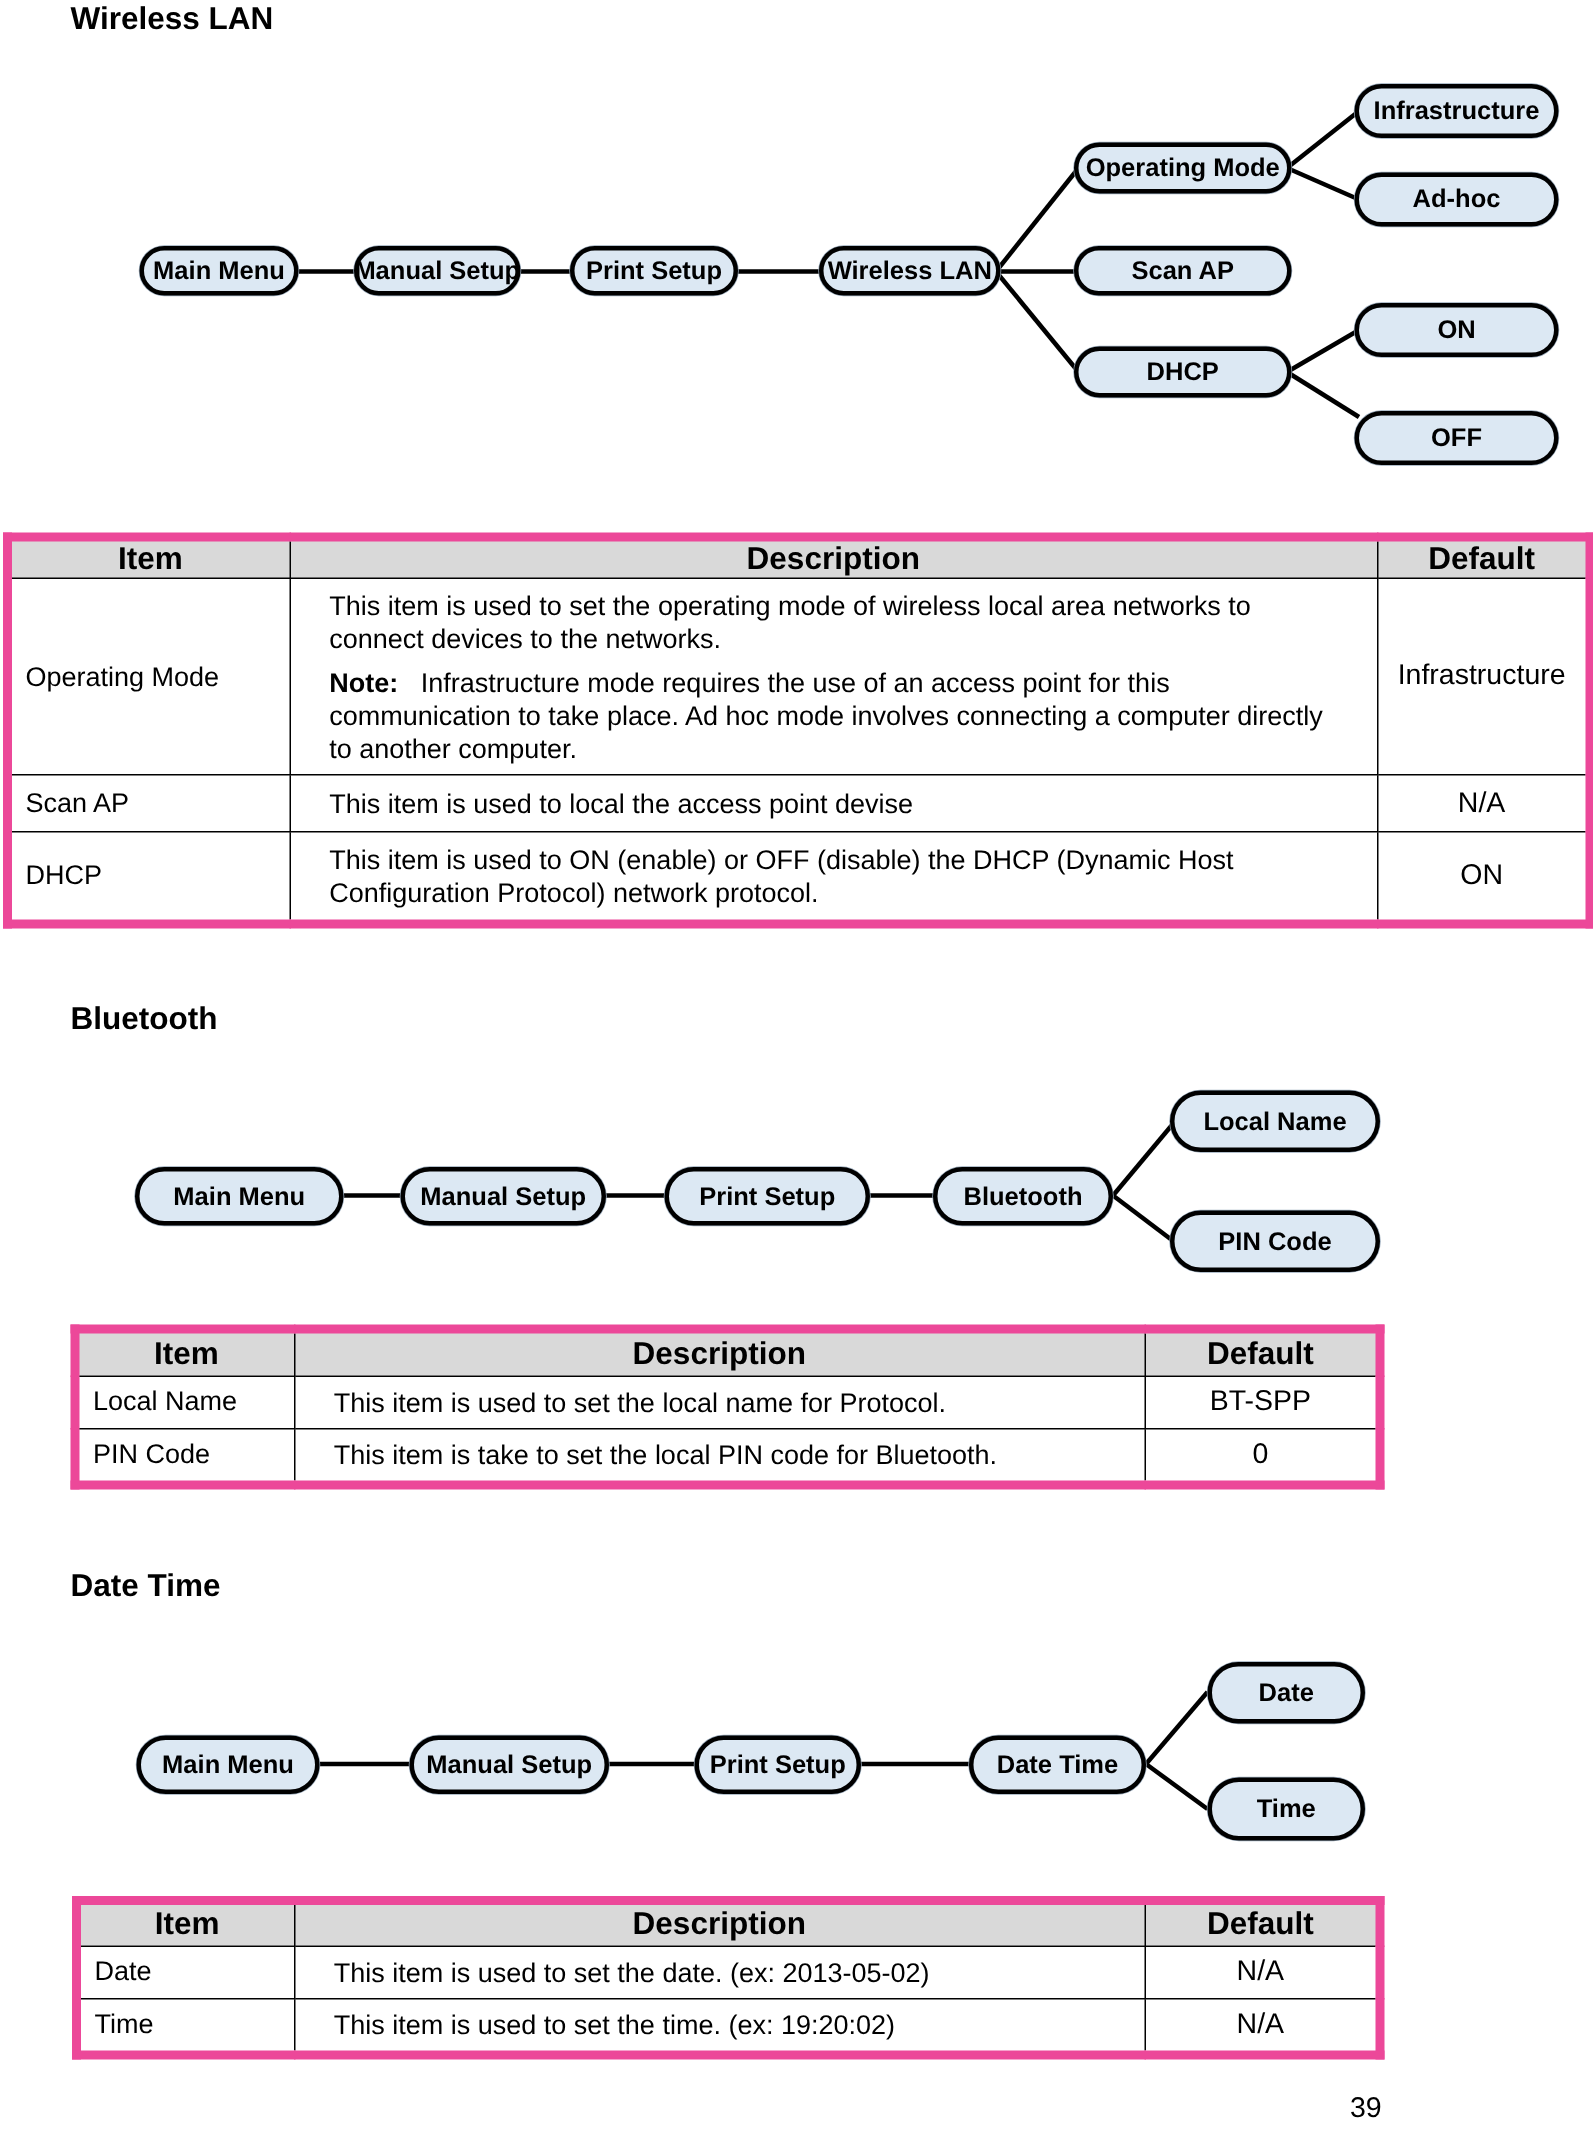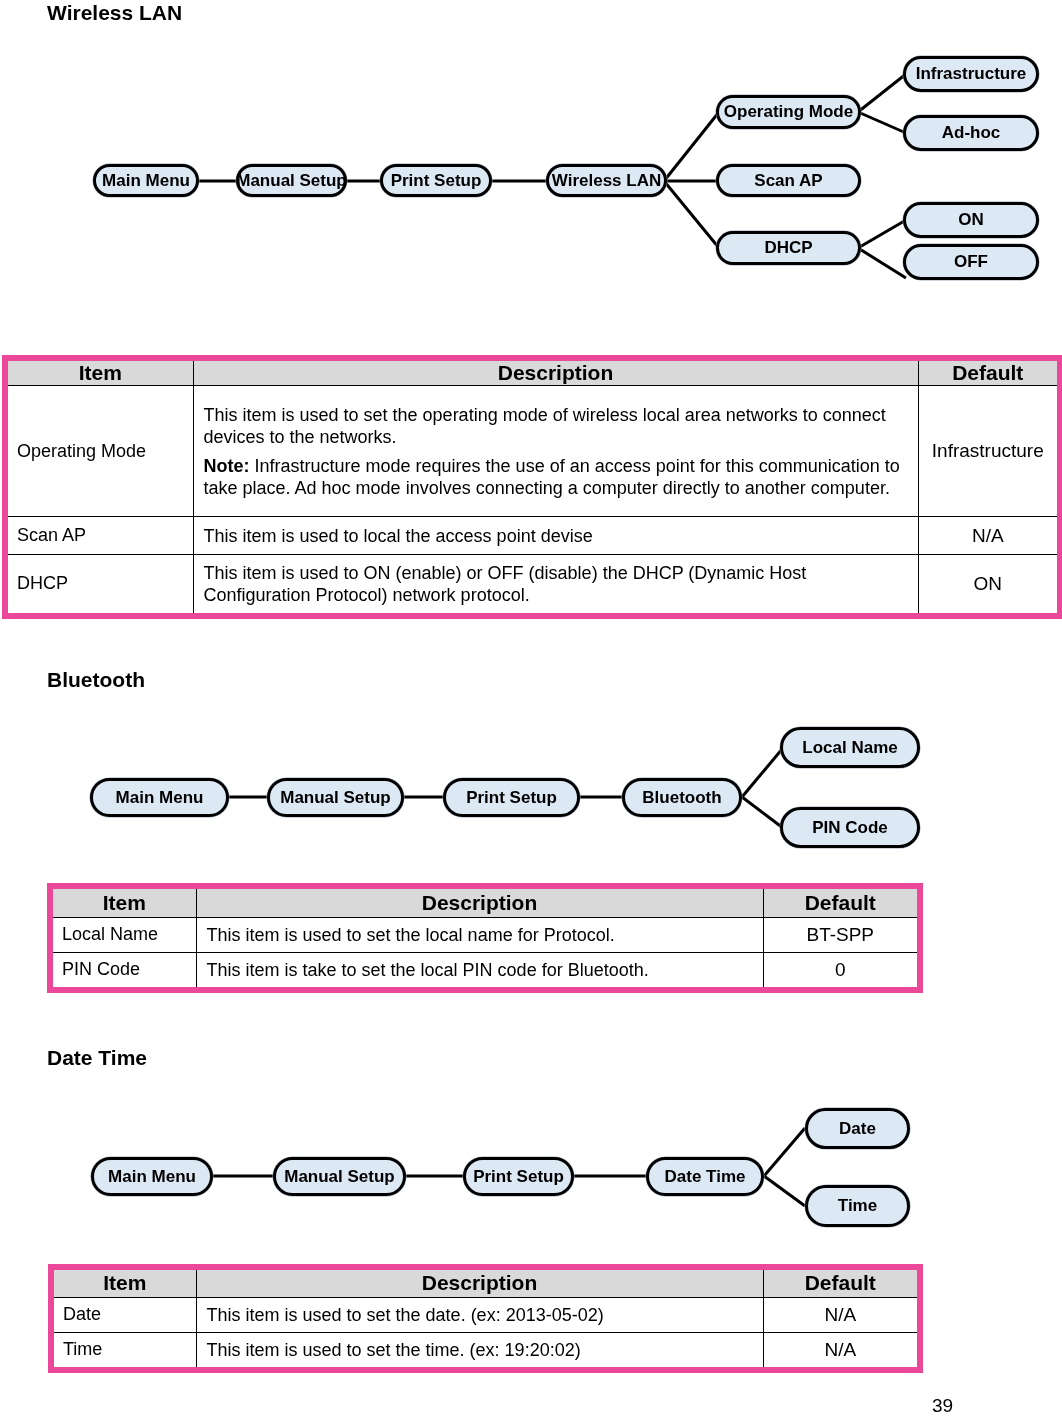--- a/index.html
+++ b/index.html
@@ -49,25 +49,25 @@
     vertical-align: middle;
   }
   table.spec { border: 6px solid #ec4899; }
   table.spec th {
     background: #d9d9d9;
     font-weight: bold;
     font-size: 21px;
     text-align: center;
   }
   table.spec td.item-cell { padding-left: 9px; text-align: left; }
-  table.spec td.desc-cell { padding: 6px 10px; line-height: 22px; }
+  table.spec td.desc-cell { padding: 6px 26px; line-height: 22px; }
   table.spec td.default-cell { text-align: center; font-size: 19px; }
   td.desc-cell p.para1 { margin: 0 0 7px 0; }
   td.desc-cell p.para2 { margin: 0; }
-  td.desc-cell b { margin-right: 5px; }
+  td.desc-cell b { margin-right: 15px; }
   .page-number {
     position: absolute;
     font-size: 19px;
     color: #000;
   }
 </style>
 </head>
 <body>
 
 <div class="page">
@@ -103,21 +103,21 @@
   <div class="node" style="left:93px;  top:164px; width:106px; height:33px;">Main Menu</div>
   <div class="node" style="left:236px; top:164px; width:111px; height:33px;">Manual Setup</div>
   <div class="node" style="left:380px; top:164px; width:112px; height:33px;">Print Setup</div>
   <div class="node" style="left:546px; top:164px; width:121px; height:33px;">Wireless LAN</div>
   <div class="node" style="left:716px; top:95px;  width:145px; height:34px;">Operating Mode</div>
   <div class="node" style="left:716px; top:164px; width:145px; height:33px;">Scan AP</div>
   <div class="node" style="left:716px; top:231px; width:145px; height:34px;">DHCP</div>
   <div class="node" style="left:903px; top:56px;  width:136px; height:36px;">Infrastructure</div>
   <div class="node" style="left:903px; top:115px; width:136px; height:36px;">Ad-hoc</div>
   <div class="node" style="left:903px; top:202px; width:136px; height:36px;">ON</div>
-  <div class="node" style="left:903px; top:244px; width:136px; height:36px;">OFF</div>
+  <div class="node" style="left:903px; top:274px; width:136px; height:36px;">OFF</div>
 
   <table class="spec" style="left:2px; top:355px; width:1055px;">
     <colgroup>
         <col style="width:188px">
         <col style="width:725px">
         <col style="width:142px">
       </colgroup>
     <tbody>
         <tr>
       <th style="height:26px;">Item</th>
@@ -206,15 +206,15 @@
       <td class="default-cell">N/A</td>
     </tr>
     <tr>
       <td class="item-cell" style="height:35px;">Time</td>
       <td class="desc-cell">This item is used to set the time. (ex: 19:20:02)</td>
       <td class="default-cell">N/A</td>
     </tr>
   </tbody>
     </table>
 
-  <div class="page-number" style="left:932px; top:1395px;">39</div>
+  <div class="page-number" style="left:900px; top:1395px;">39</div>
 
 </div>
 
 </body></html>

